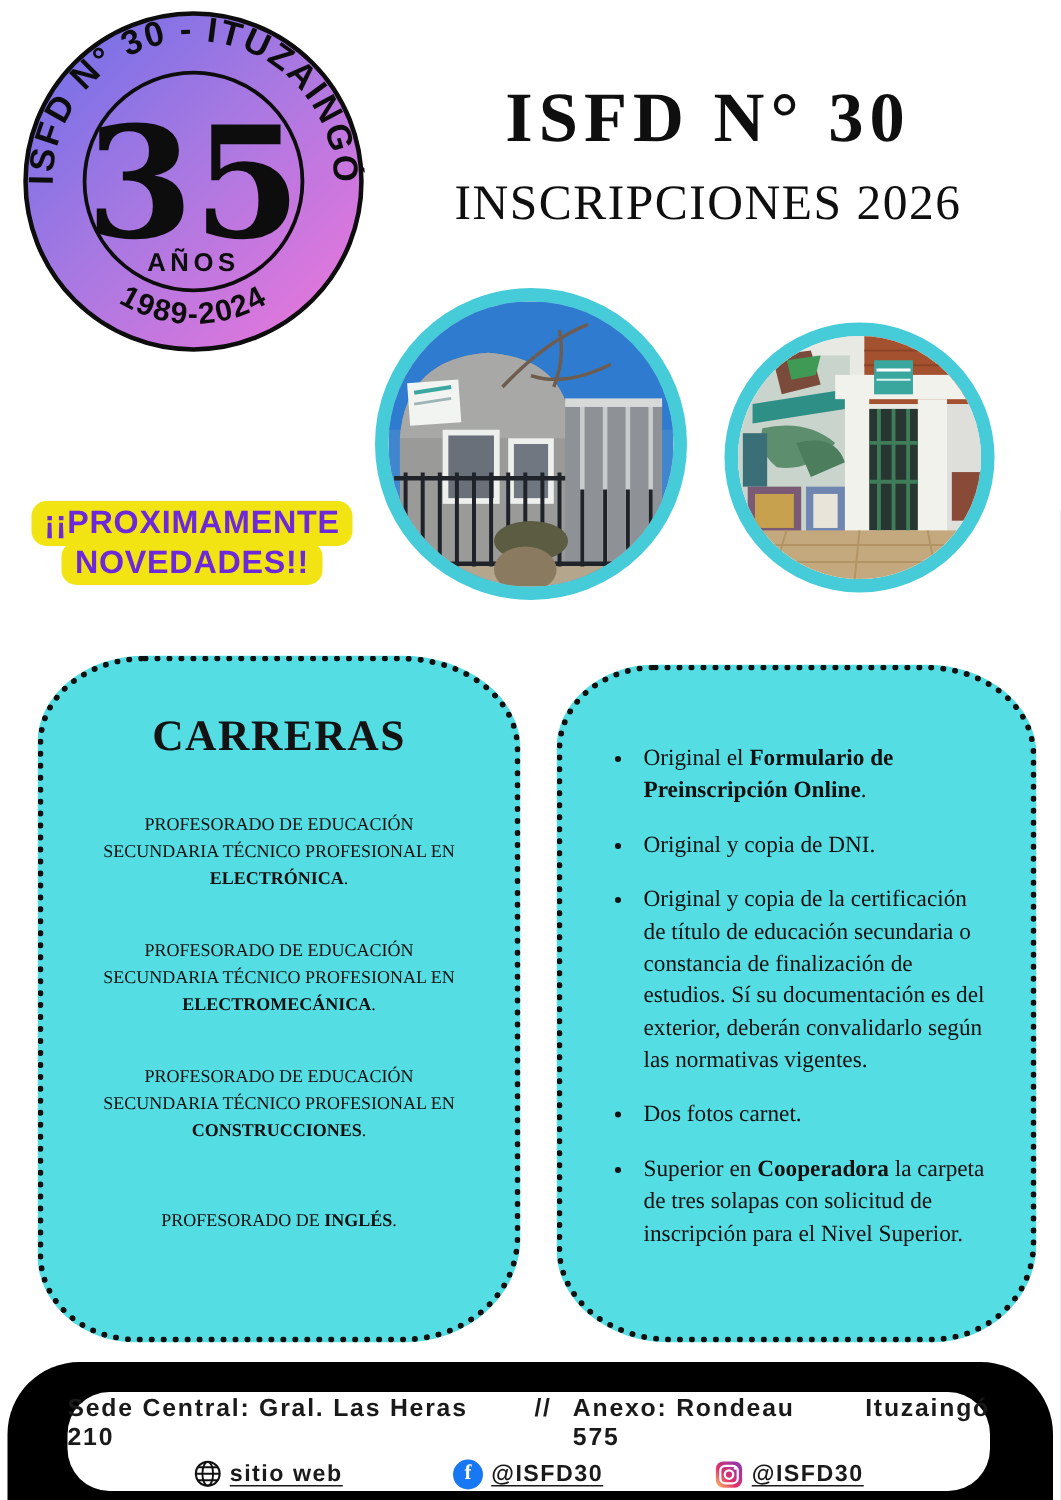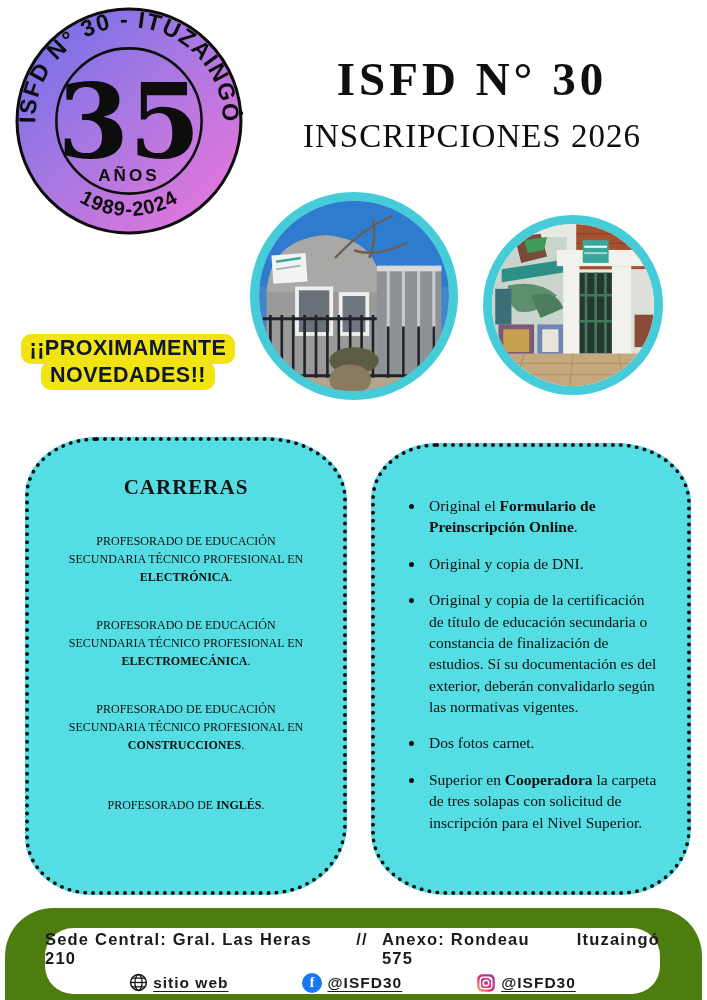--- a/index.html
+++ b/index.html
@@ -28,39 +28,39 @@
     position: absolute; border-radius: 50%; overflow: hidden;
     border: 9px solid #45ccd8; background: #dfe5e2;
   }
   .photo svg { display: block; width: 100%; height: 100%; }
   .photo-left  { left: 250px; top: 192px; width: 208px; height: 208px; }
   .photo-right { left: 483px; top: 215px; width: 180px; height: 180px; }
 
   
   .announcement { position: absolute; left: 14px; top: 334px; width: 228px; text-align: center; }
   .announcement .hl {
-    display: inline-block; background: #f2e312; color: #0f172a;
+    display: inline-block; background: #f2e312; color: #6d28d9;
     font-size: 21.5px; font-weight: 600; letter-spacing: 0.5px;
     padding: 3px 9px 4px; border-radius: 10px; line-height: 1.05; text-align: center;
   }
   .announcement .hl.second { margin-top: -3px; }
 
   
   .blob {
     position: absolute; background: #54dde3;
     border: 4px dotted #101010; color: #101010;
     font-family: "Liberation Serif", serif;
   }
   .blob-carreras {
     left: 25px; top: 437px; width: 322px; height: 458px;
     border-radius: 72px 80px 78px 66px / 58px 62px 70px 58px;
     text-align: center; padding-top: 34px;
   }
   .blob-title {
-    font-size: 21px; font-weight: 700; letter-spacing: 1px; color: #131313;
+    font-size: 29px; font-weight: 700; letter-spacing: 1px; color: #131313;
   }
   .carrera-list { margin-top: 32px; }
   .carrera-item {
     width: 258px; margin: 0 auto 30px; font-size: 12px; line-height: 1.5;
   }
   .carrera-item:last-child { margin-top: 42px; }
   .carrera-item b, .need-item b { font-weight: 700; }
 
   .blob-necesitas {
     left: 371px; top: 443px; width: 320px; height: 452px;
@@ -69,21 +69,21 @@
   }
   .blob-necesitas .blob-title { text-align: left; font-size: 27px; }
   .need-list { margin: 18px 0 0 20px; }
   .need-item {
     font-size: 15.5px; line-height: 1.38; margin-bottom: 15px; padding-left: 4px;
   }
 
   
   .footer {
     position: absolute; left: 5px; right: 5px; top: 908px; bottom: 0;
-    background: #4d7c0f; border-radius: 48px 48px 0 0;
+    background: #000000; border-radius: 48px 48px 0 0;
   }
   .footer-inner {
     position: absolute; left: 40px; right: 42px; top: 20px; height: 66px;
     background: #ffffff; border-radius: 28px;
     display: flex; flex-direction: column; align-items: center; justify-content: center;
     gap: 3px; color: #1a1a1a;
   }
   .address-line {
     display: flex; gap: 14px; font-size: 16.5px; font-weight: 600; letter-spacing: 1.2px;
   }

